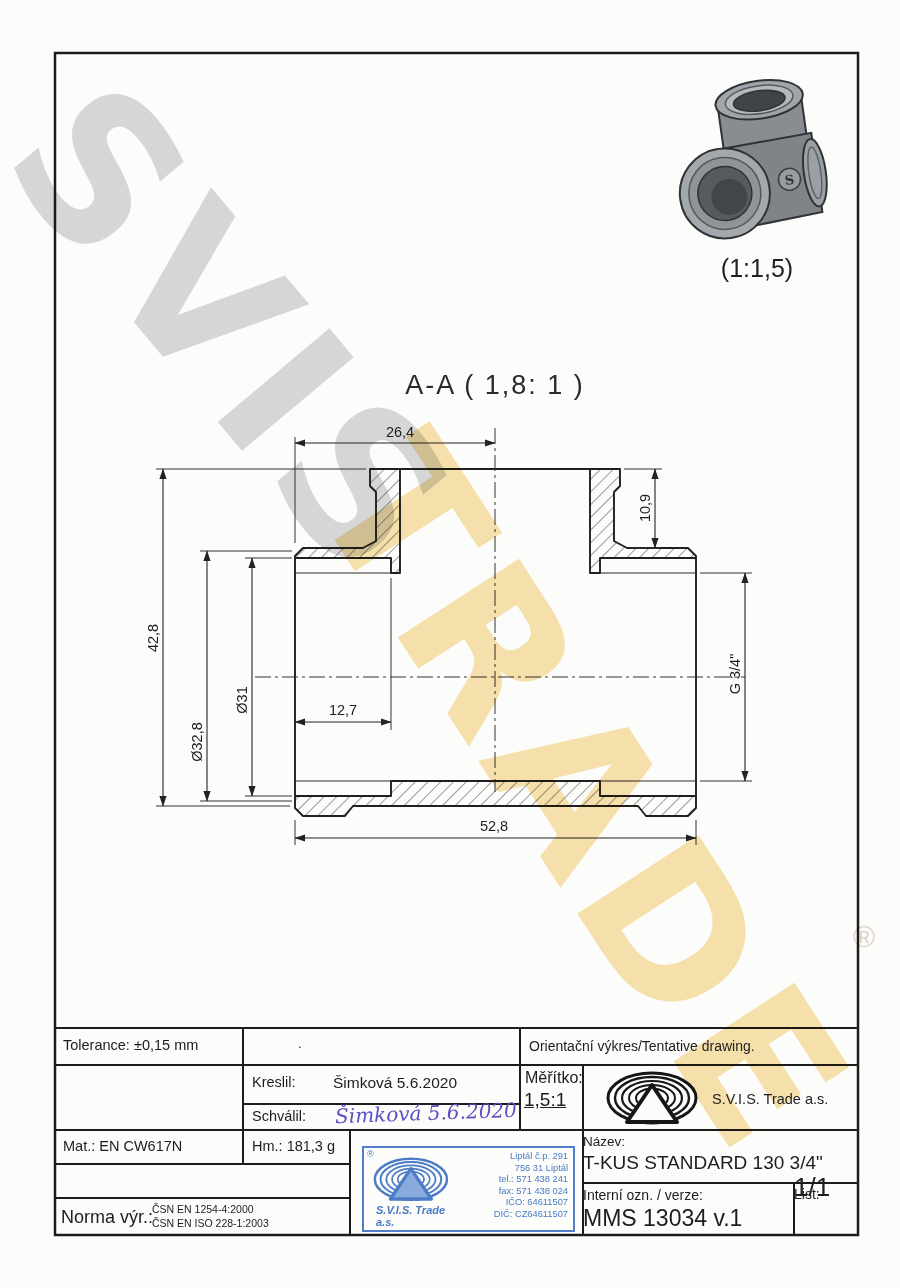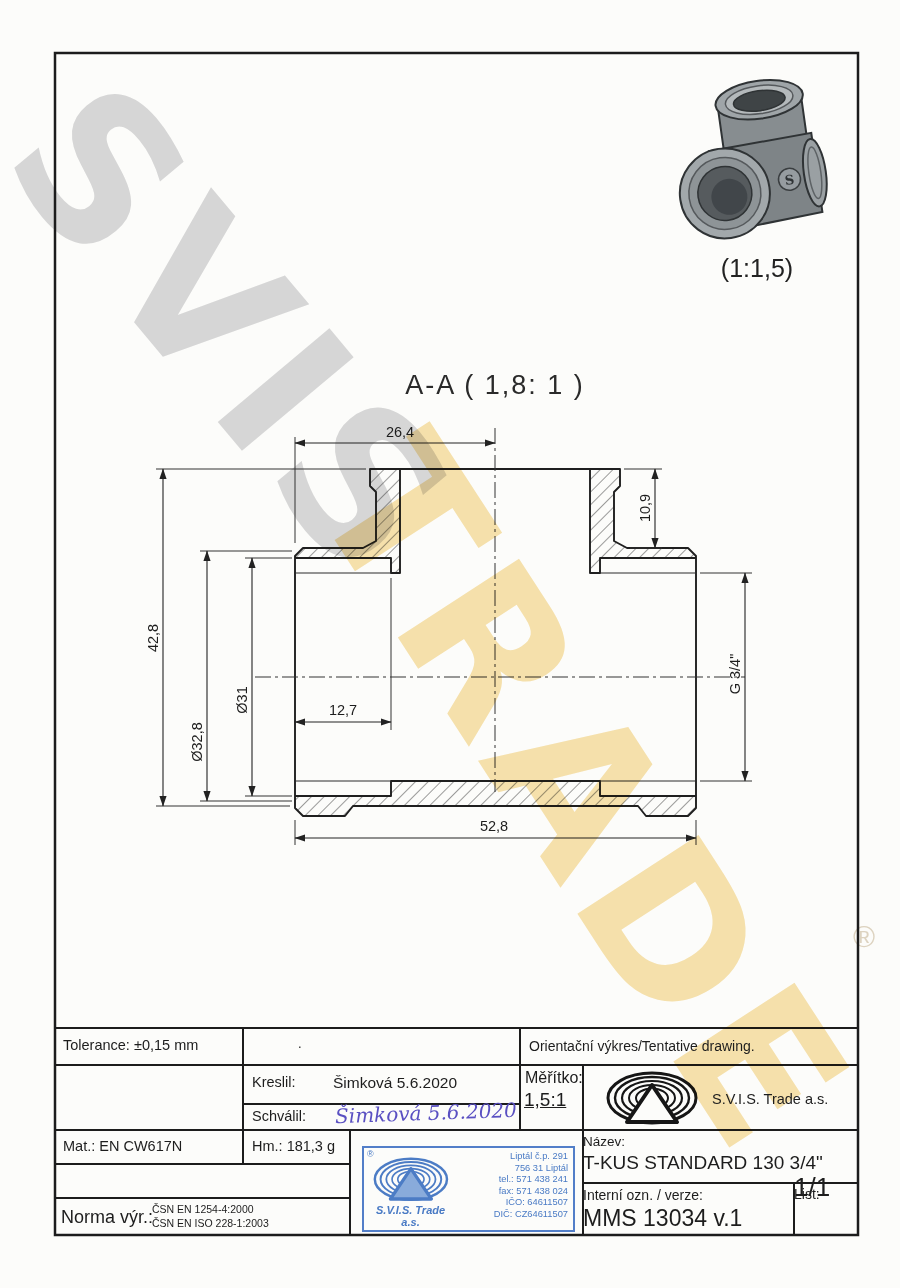--- a/index.html
+++ b/index.html
@@ -17,21 +17,21 @@
   .wm-reg{position:absolute;left:853px;top:920px;font-size:30px;color:#ddd3c0;z-index:1;}
   svg.layer{position:absolute;left:0;top:0;z-index:2;}
   .t{position:absolute;white-space:nowrap;z-index:4;}
   .lbl{font-size:14.5px;}
   .small{font-size:16px;}
   .sig{font-family:"DejaVu Serif",serif;font-style:italic;color:#5a50c2;font-size:20px;
        transform:rotate(-2deg);}
   .stamp{position:absolute;left:362px;top:1146px;width:213px;height:86px;z-index:4;
        border:2px solid #4474c4;color:#3a6fc0;box-sizing:border-box;opacity:.92;}
   .stamp .addr{position:absolute;right:5px;top:3px;text-align:right;font-size:9.3px;line-height:1.25;}
-  .stamp .co{position:absolute;left:12px;top:56px;font-size:11px;font-weight:bold;font-style:italic;text-align:center;line-height:1.1;}
+  .stamp .co{position:absolute;left:12px;top:56px;font-size:11px;font-weight:bold;font-style:italic;text-align:left;line-height:1.1;}
   .stamp .reg{position:absolute;left:3px;top:1px;font-size:9px;}
   .ctr{}
 </style>
 </head>
 <body>
 
 <div class="page">
 
   <div class="wm wm-grey">SVIS</div>
 

